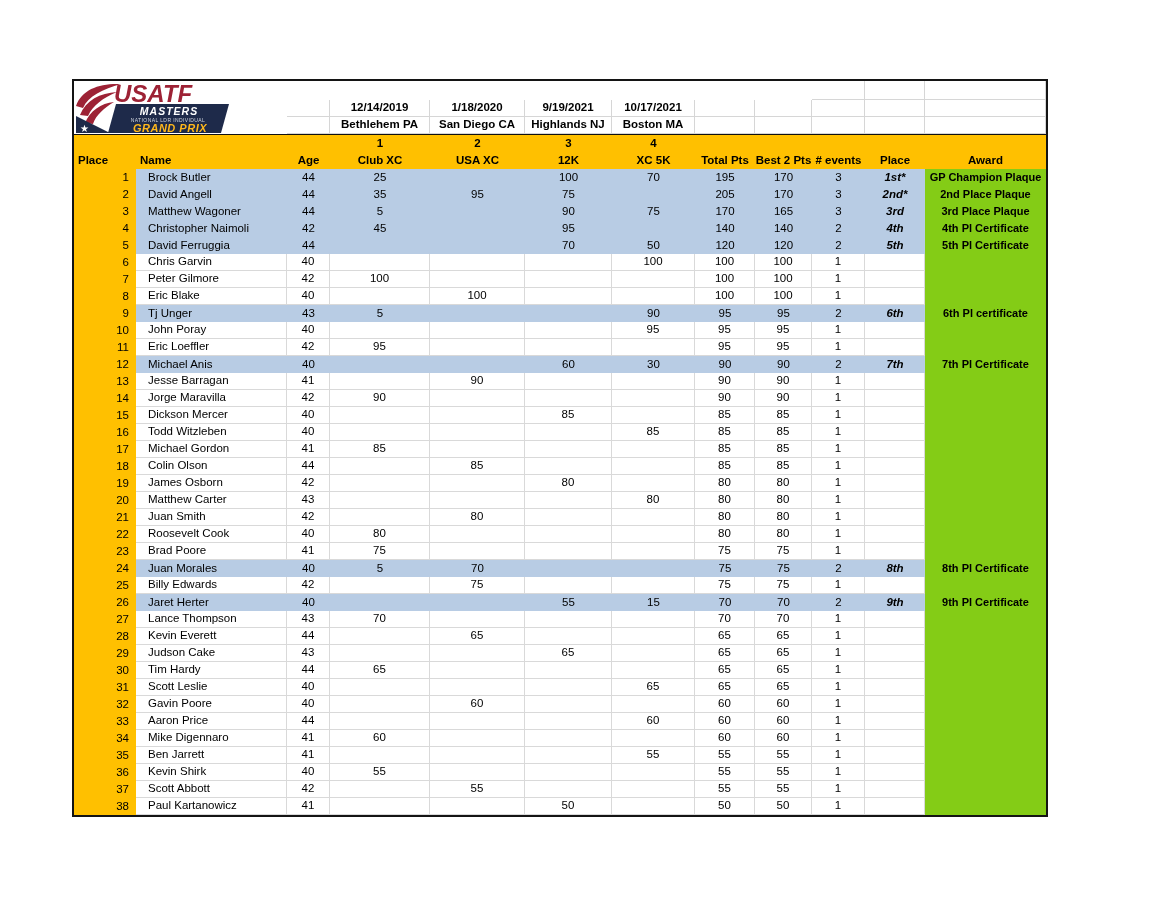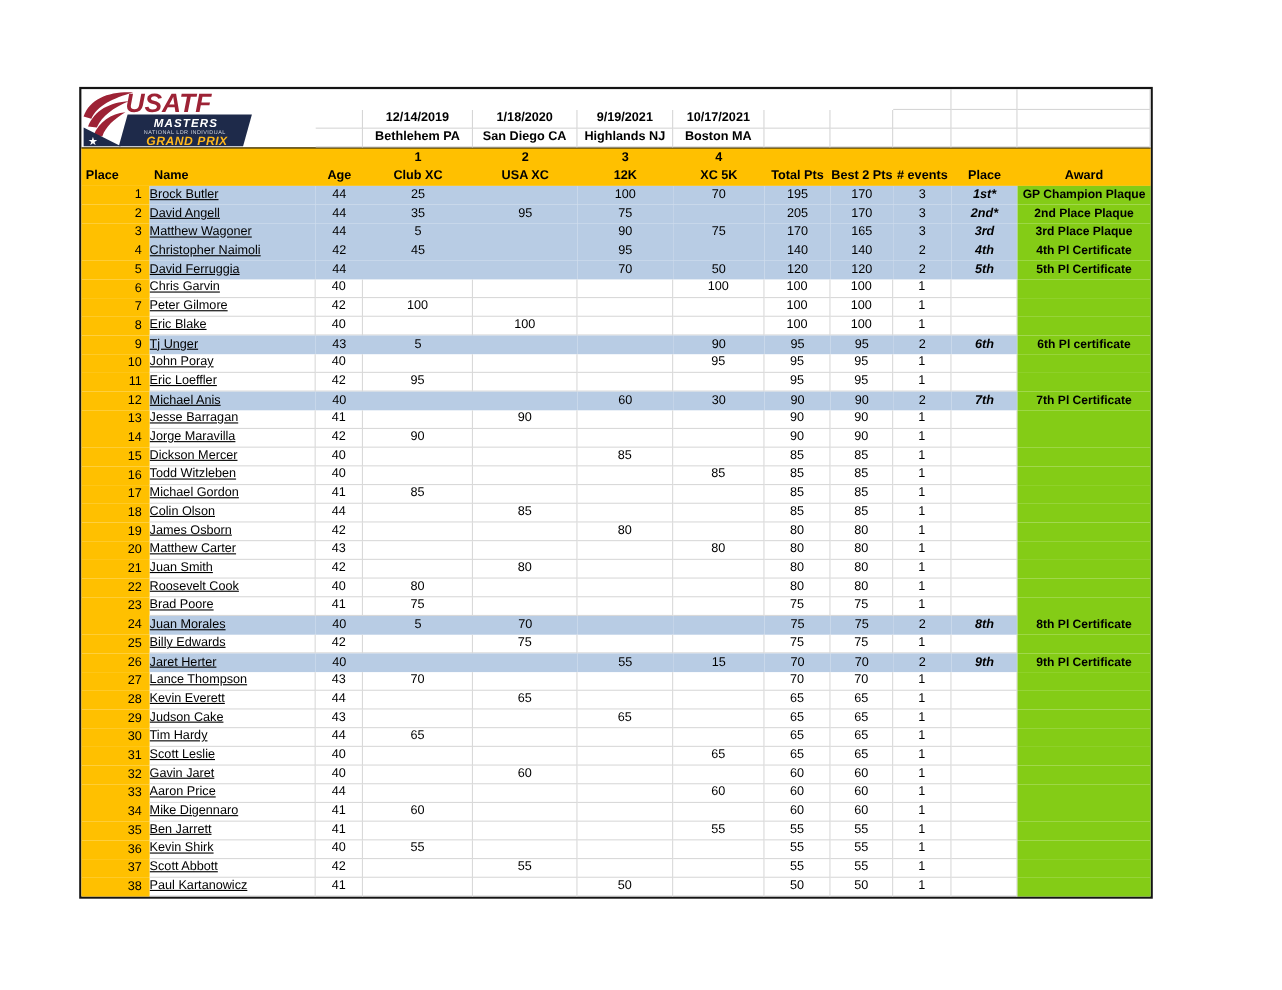--- a/index.html
+++ b/index.html
@@ -18,21 +18,21 @@
   .bold{font-weight:bold;}
   
   .band{background:#FFC000;border-top:1px solid #111;grid-template-rows:17px 17px;}
   .band .cell{font-weight:bold;font-size:11.5px;}
   .leftal{justify-content:flex-start;padding-left:4px;}
   
   .row{height:17px;}
   .c{box-sizing:border-box;display:flex;align-items:center;justify-content:center;
      font-size:11.5px;line-height:1;white-space:nowrap;overflow:hidden;}
   .c-place{background:#FFC000;justify-content:flex-end;padding-right:7px;}
-  .c-name{justify-content:flex-start;padding-left:0;text-decoration:underline;}
+  .c-name{justify-content:flex-start;padding-left:12px;}
   .c-award{background:#84cc16;font-weight:bold;font-size:11px;}
   .c-place2{font-weight:bold;font-style:italic;}
   .row:not(.hl) .mid{border-right:1px solid #d9d9d9;border-bottom:1px solid #d9d9d9;}
   .row.hl .mid{background:#B8CCE4;}
 </style>
 </head>
 <body>
 
 <div class="page">
   <div class="sheet">
@@ -530,21 +530,21 @@
     <div class="c mid"></div>
     <div class="c mid">65</div>
     <div class="c mid">65</div>
     <div class="c mid">65</div>
     <div class="c mid">1</div>
     <div class="c c-place2 mid"></div>
     <div class="c c-award"></div>
   </div>
         <div class="grid row">
     <div class="c c-place">32</div>
-    <div class="c c-name mid">Gavin Jaret</div>
+    <div class="c c-name mid">Gavin Poore</div>
     <div class="c mid">40</div>
     <div class="c mid"></div>
     <div class="c mid">60</div>
     <div class="c mid"></div>
     <div class="c mid"></div>
     <div class="c mid">60</div>
     <div class="c mid">60</div>
     <div class="c mid">1</div>
     <div class="c c-place2 mid"></div>
     <div class="c c-award"></div>

